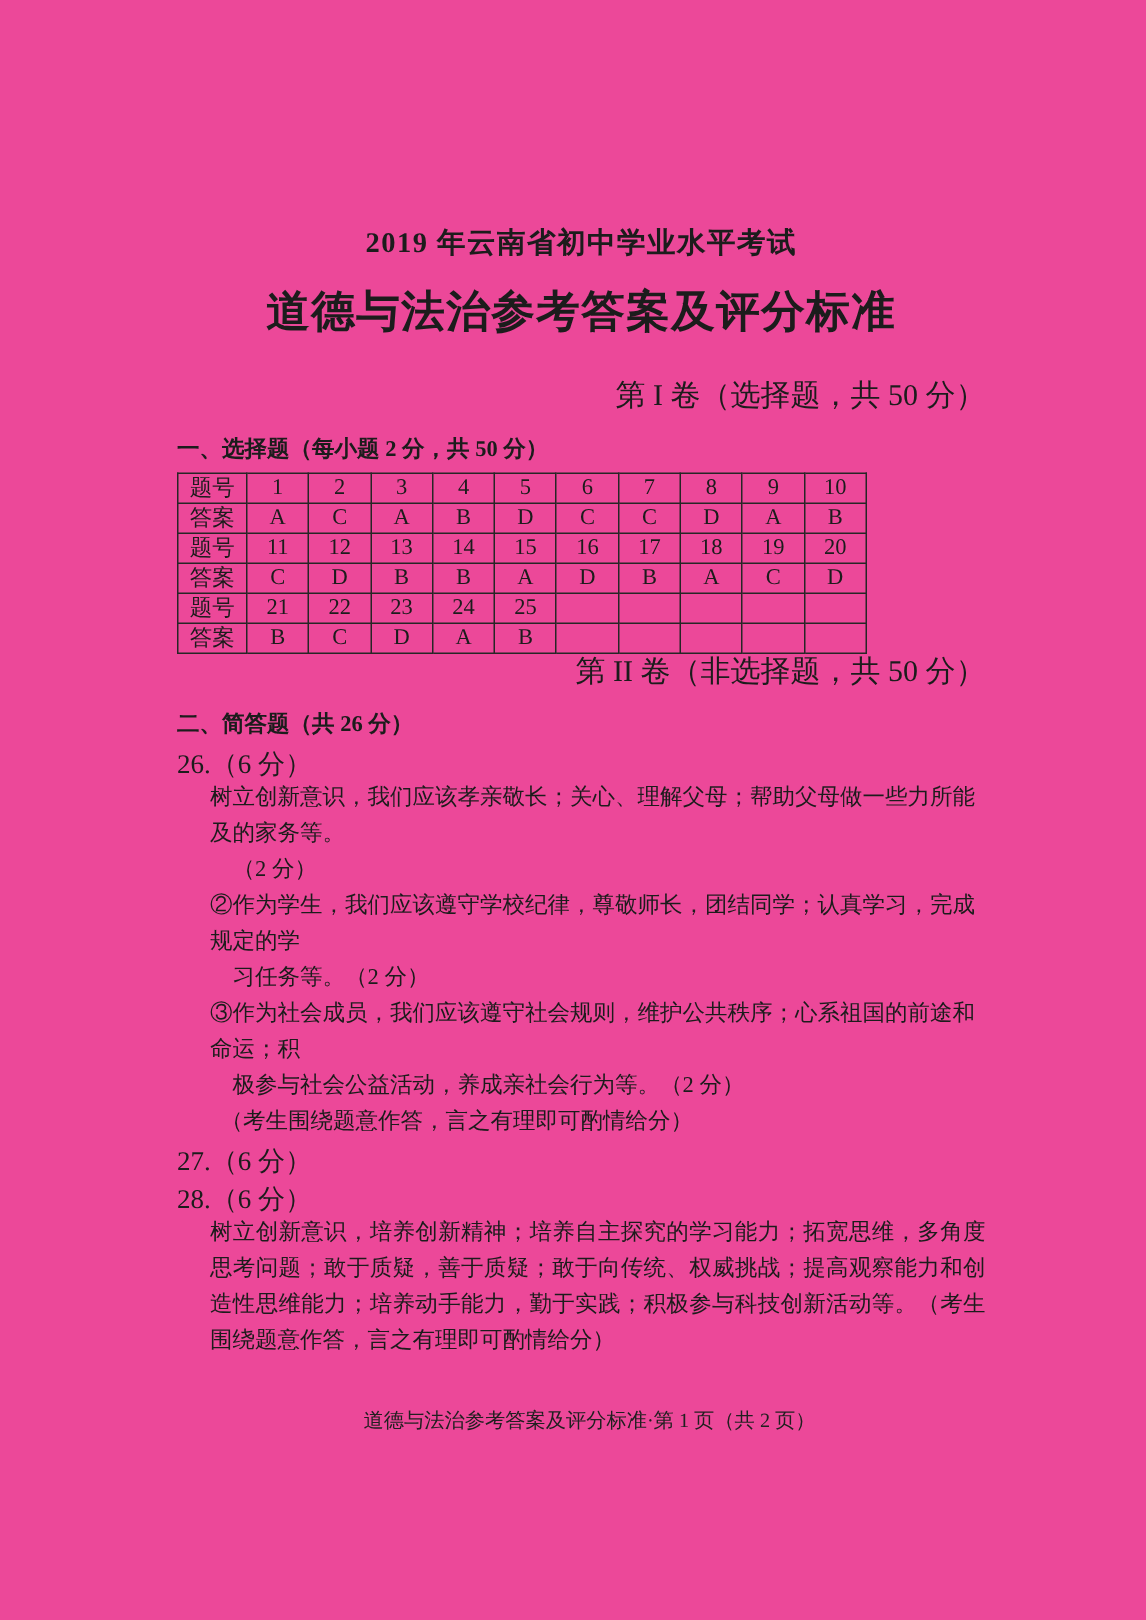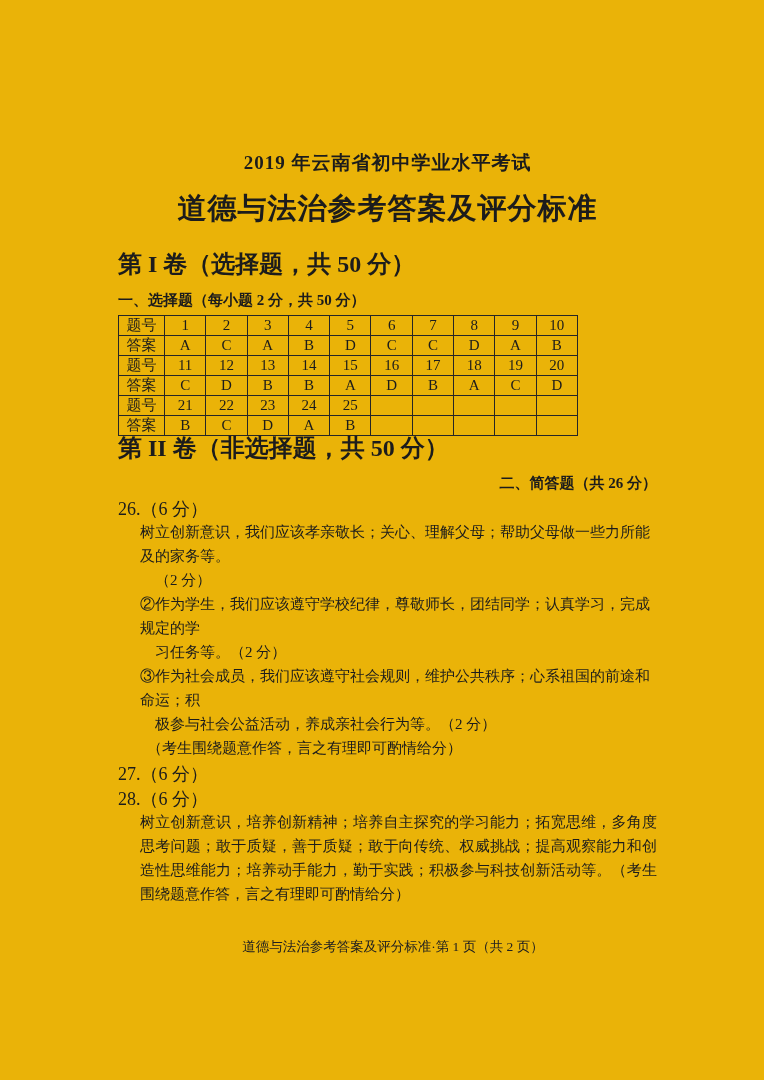--- a/index.html
+++ b/index.html
@@ -1,37 +1,37 @@
 <!DOCTYPE html>
 <html><head>
 <meta charset="utf-8">
 <style>
   * { margin:0; padding:0; box-sizing:border-box; }
   html,body { width:764px; height:1080px; }
   body { background:#ffffff; font-family:"Liberation Serif","DejaVu Serif",serif; }
   .page {
     position:relative; width:764px; height:1080px; overflow:hidden;
-    background:#eab308; color:#1c1c1c;
+    background:#ec4899; color:#1c1c1c;
     padding:150px 107px 0 118px;
   }
   .title-small {
     text-align:center; font-size:19px; font-weight:bold; letter-spacing:1px;
     line-height:26px;
   }
   .title-main {
     text-align:center; font-size:29px; font-weight:bold; letter-spacing:1px;
     line-height:40px; margin-top:12px;
   }
   .part-heading {
-    text-align:left; font-size:24px; font-weight:bold; line-height:25px;
+    text-align:right; font-size:20px; font-weight:normal; line-height:25px;
   }
   .part1-heading { margin-top:24px; }
   .part2-heading { margin-top:0; }
   .section-line { font-size:15px; line-height:21px; margin-top:12px; font-weight:bold; }
-  .section2-line { margin-top:11px;text-align:right; }
+  .section2-line { margin-top:11px; }
   .section-label { font-family:"Liberation Sans","DejaVu Sans",sans-serif; font-weight:bold; }
   .section-note { font-weight:bold; }
   table.answers {
     border-collapse:collapse; table-layout:fixed;
     width:460px; margin-top:4px;
   }
   table.answers td {
     border:1.6px solid #262626; text-align:center; vertical-align:middle;
     height:20px; font-size:15px; padding:0 2px; overflow:hidden;
   }

